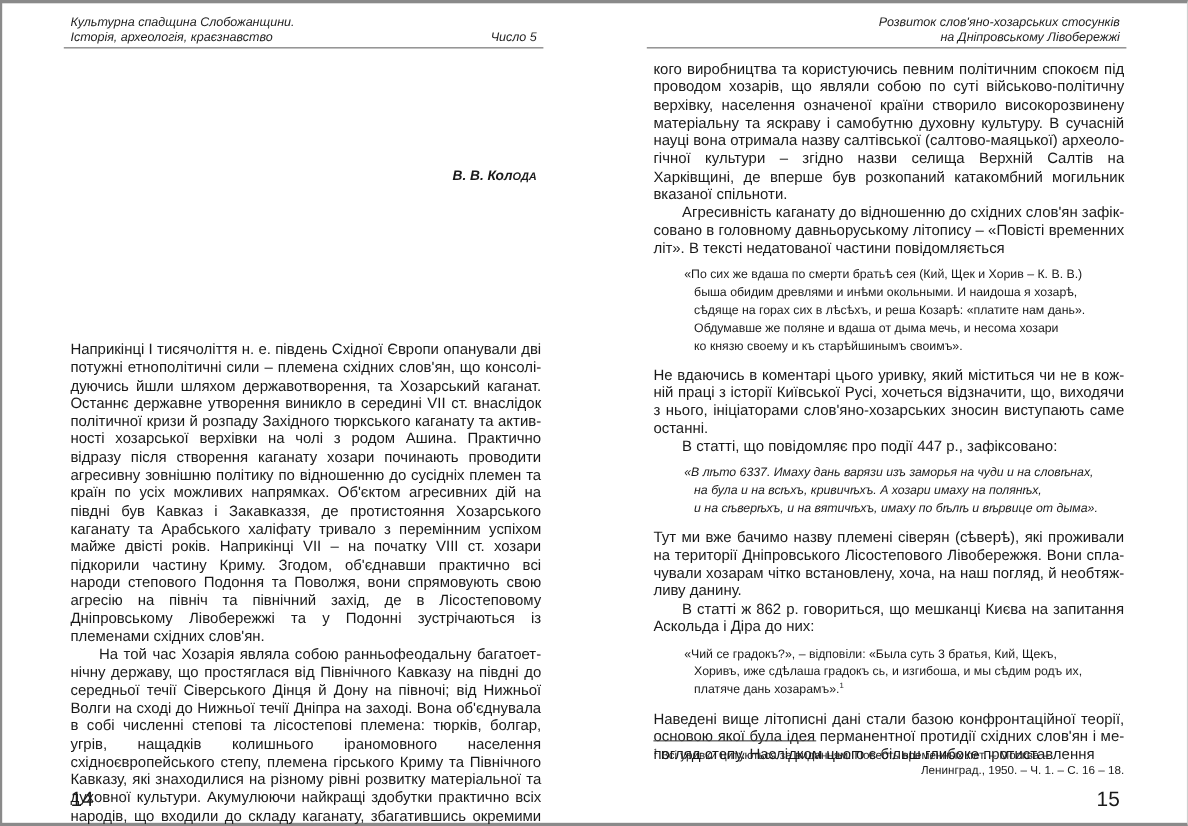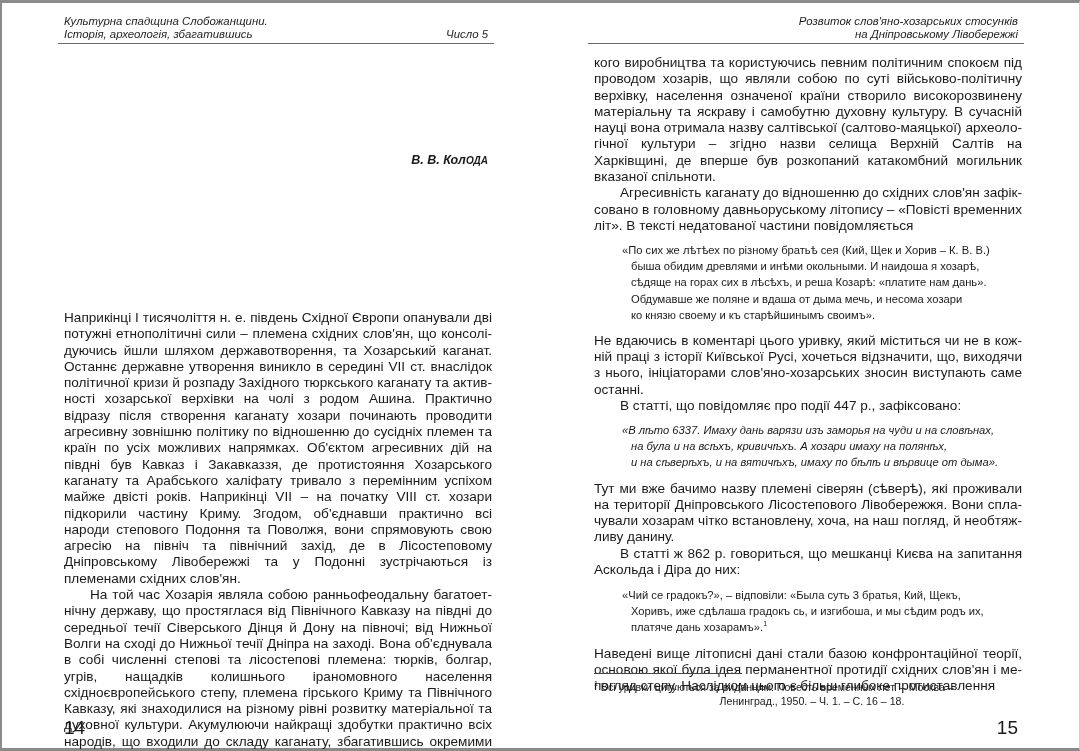--- a/index.html
+++ b/index.html
@@ -27,34 +27,34 @@
 
   .body { position: absolute; left: 0; width: 428px; font-size: 13.6px; line-height: 16.3px; text-align: justify; }
   .body p { margin: 0; text-indent: 0; }
   .body p.ind { text-indent: 26px; }
   .quote { font-size: 11.2px; line-height: 16.1px; text-align: left; margin: 0; padding-left: 28px; }
   .quote div { text-indent: 0; }
   .quote div + div { padding-left: 9px; }
 
   .fn-rule { position: absolute; left: 0; width: 148px; height: 1px; background: #444; }
   .footnote { position: absolute; left: 0; width: 428px; font-size: 10.6px; line-height: 14px; text-align: justify; }
-  .footnote .l2 { padding-left: 8px; text-align: center; }
+  .footnote .l2 { padding-left: 8px; text-align: right; }
   sup { font-size: 7px; vertical-align: 5px; line-height: 0; }
 
   .pn { position: absolute; top: 714px; font-size: 19px; }
 </style>
 </head>
 <body>
 
 <div class="frame">
 
   <div class="page page-left">
     <div class="rh rh-left">
       <div>Культурна спадщина Слобожанщини.</div>
-      <div>Історія, археологія, збагатившись</div>
+      <div>Історія, археологія, краєзнавство</div>
       <span class="rh-issue">Число 5</span>
     </div>
     <div class="rh-rule"></div>
 
     <div class="author"><span>В. В. Кол</span><span class="sc">ОДА</span></div>
 
 
     <div class="body" style="top:307px;">
       <p>Наприкінці І тисячоліття н. е. південь Східної Європи опанували дві потужні етнополітичні сили – племена східних слов'ян, що консолі­дуючись йшли шляхом державотворення, та Хозарський каганат. Останнє державне утворення виникло в середині VII ст. внаслідок політичної кризи й розпаду Західного тюркського каганату та актив­ності хозарської верхівки на чолі з родом Ашина. Практично відразу після створення каганату хозари починають проводити агресивну зовнішню політику по відношенню до сусідніх племен та країн по усіх можливих напрямках. Об'єктом агресивних дій на півдні був Ка­вказ і Закавказзя, де протистояння Хозарського каганату та Арабсь­кого халіфату тривало з перемінним успіхом майже двісті років. На­прикінці VII – на початку VIII ст. хозари підкорили частину Криму. Згодом, об'єднавши практично всі народи степового Подоння та Поволжя, вони спрямовують свою агресію на північ та північний за­хід, де в Лісостеповому Дніпровському Лівобережжі та у Подонні зу­стрічаються із племенами східних слов'ян.</p>
       <p class="ind">На той час Хозарія являла собою ранньофеодальну багатоет­нічну державу, що простяглася від Північного Кавказу на півдні до середньої течії Сіверського Дінця й Дону на півночі; від Нижньої Во­лги на сході до Нижньої течії Дніпра на заході. Вона об'єднувала в собі численні степові та лісостепові племена: тюрків, болгар, угрів, нащадків колишнього іраномовного населення східноєвропейського степу, племена гірського Криму та Північного Кавказу, які знаходи­лися на різному рівні розвитку матеріальної та духовної культури. Акумулюючи найкращі здобутки практично всіх народів, що входили до складу каганату, збагатившись окремими надбаннями візантійсь-</p>
@@ -67,21 +67,21 @@
     <div class="rh rh-right">
       <div>Розвиток слов'яно-хозарських стосунків</div>
       <div>на Дніпровському Лівобережжі</div>
     </div>
     <div class="rh-rule"></div>
 
     <div class="body" style="top:52px;">
       <p>кого виробництва та користуючись певним політичним спокоєм під проводом хозарів, що являли собою по суті військово-політичну верхівку, населення означеної країни створило високорозвинену матеріальну та яскраву і самобутню духовну культуру. В сучасній науці вона отримала назву салтівської (салтово-маяцької) археоло­гічної культури – згідно назви селища Верхній Салтів на Харківщині, де вперше був розкопаний катакомбний могильник вказаної спіль­ноти.</p>
       <p class="ind">Агресивність каганату до відношенню до східних слов'ян зафік­совано в головному давньоруському літопису – «Повісті временних літ». В тексті недатованої частини повідомляється</p>
       <div class="quote" style="margin-top:8px;margin-bottom:10px;">
-        <div>«По сих же лѣтѣех по різному братьѣ сея (Кий, Щек и Хорив – К. В. В.)</div>
+        <div>«По сих же вдаша по смерти братьѣ сея (Кий, Щек и Хорив – К. В. В.)</div>
         <div>быша обидим древлями и инѣми окольными. И наидоша я хозарѣ,</div>
         <div>сѣдяще на горах сих в лѣсѣхъ, и реша Козарѣ: «платите нам дань».</div>
         <div>Обдумавше же поляне и вдаша от дыма мечь, и несома хозари</div>
         <div>ко князю своему и къ старѣйшинымъ своимъ».</div>
       </div>
       <p>Не вдаючись в коментарі цього уривку, який міститься чи не в кож­ній праці з історії Київської Русі, хочеться відзначити, що, виходячи з нього, ініціаторами слов'яно-хозарських зносин виступають саме останні.</p>
       <p class="ind">В статті, що повідомляє про події 447 р., зафіксовано:</p>
       <div class="quote" style="margin-top:8px;margin-bottom:10px;font-style:italic;">
         <div>«В лѣто 6337. Имаху дань варязи изъ заморья на чуди и на словѣнах,</div>
         <div>на була и на всѣхъ, кривичѣхъ. А хозари имаху на полянѣх,</div>

